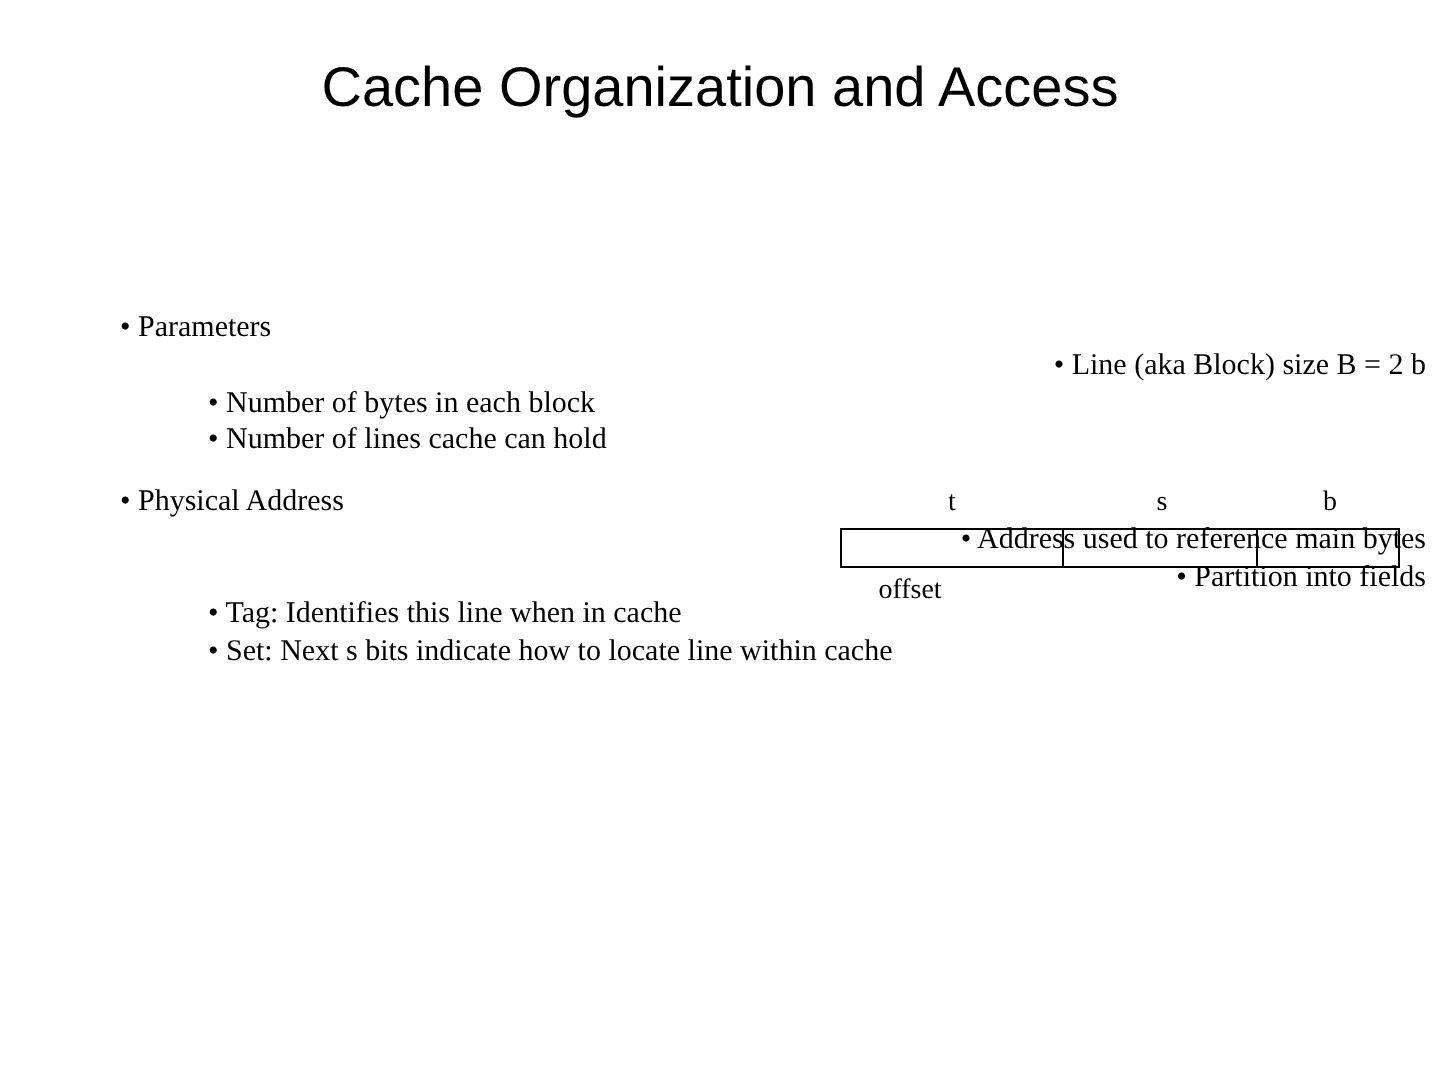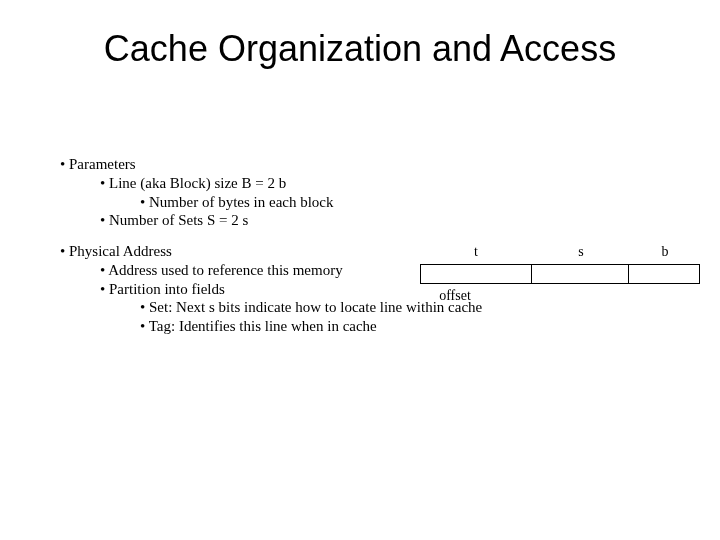--- a/index.html
+++ b/index.html
@@ -7,36 +7,36 @@
       width: 720px;
       height: 540px;
       background: #fff;
       font-family: "Times New Roman", Times, serif;
       color: #000;
       position: relative;
       overflow: hidden;
     }
     .title {
       font-family: "Trebuchet MS", "Lucida Sans", Arial, sans-serif;
-      font-size: 36px;
+      font-size: 28px;
       text-align: center;
       margin-top: 28px;
       font-weight: 400;
     }
     .content {
       position: absolute;
       top: 155px;
       left: 60px;
       right: 7px;
       font-size: 15px;
       line-height: 1.25;
     }
     .b0 { margin-left: 0; }
-    .b1 { margin-left: 40px; }
-    .b2 { margin-left: 80px; }
+    .b1 { margin-left: 40px; text-align: right; }
+    .b2 { margin-left: 44px; }
     .gap { height: 12px; }
     .addr-diagram {
       position: absolute;
       top: 244px;
       left: 420px;
       width: 280px;
       font-family: "Times New Roman", Times, serif;
       font-size: 14px;
     }
     .addr-top-row {
@@ -69,27 +69,27 @@
   </style>
 </head>
 <body>
 
 <h1 class="title">Cache Organization and Access</h1>
 
 <div class="content">
   <div class="b0">• Parameters</div>
   <div class="b1">• Line (aka Block) size B = 2 b</div>
   <div class="b2">• Number of bytes in each block</div>
-  <div class="b1">• Number of Sets S = 2 s</div>
+  <div class="b2">• Number of lines cache can hold</div>
   <div class="gap"></div>
   <div class="b0">• Physical Address</div>
-  <div class="b1">• Address used to reference this memory</div>
+  <div class="b1">• Address used to reference main bytes</div>
   <div class="b1">• Partition into fields</div>
+  <div class="b2">• Tag: Identifies this line when in cache</div>
   <div class="b2">• Set: Next s bits indicate how to locate line within cache</div>
-  <div class="b2">• Tag: Identifies this line when in cache</div>
 </div>
 
 <div class="addr-diagram">
   <div class="addr-top-row">
     <div class="addr-top-t">t</div>
     <div class="addr-top-s">s</div>
     <div class="addr-top-b">b</div>
   </div>
   <div class="addr-box-row">
     <div class="addr-cell-t"></div>

